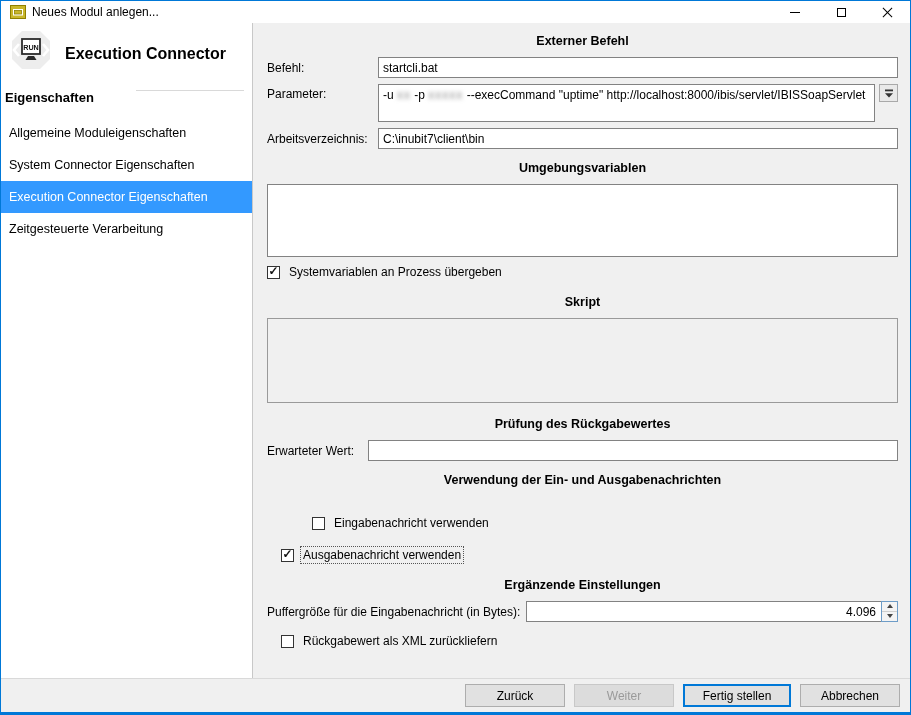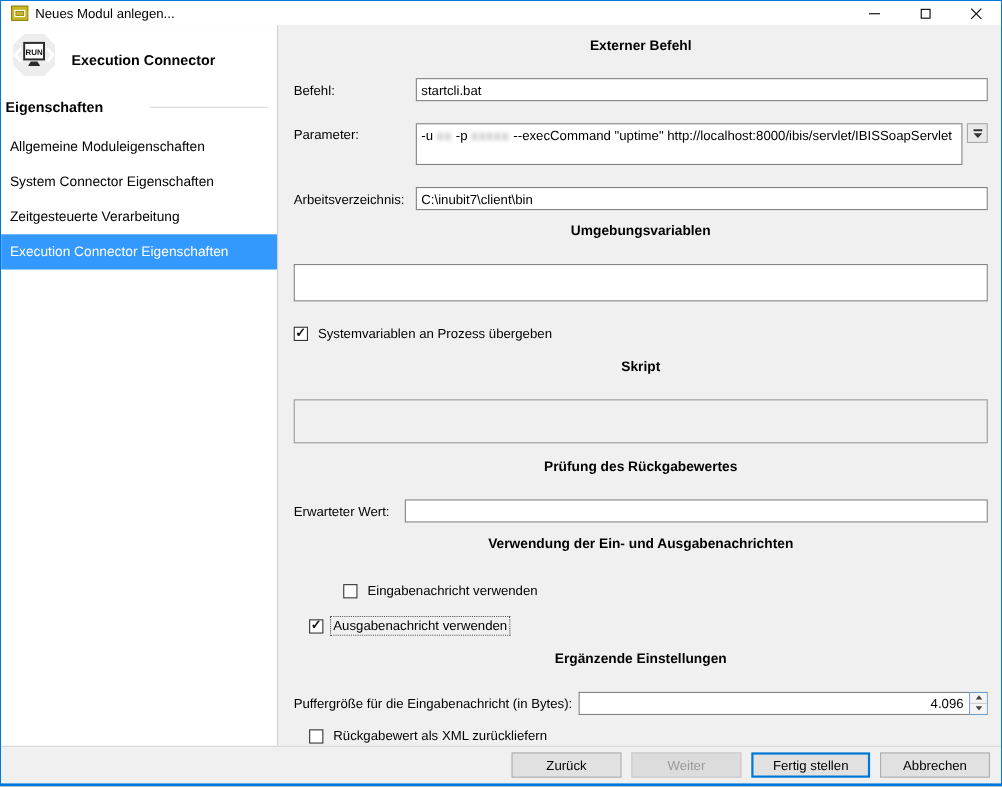--- a/index.html
+++ b/index.html
@@ -31,23 +31,23 @@
   .glyph-close:after{ transform:rotate(-45deg);}
 
   
   .body{ flex:1 1 auto; display:flex; min-height:0;}
 
   .sidebar{
     width:252px; flex:0 0 auto; background:#ffffff;
     border-right:1px solid #c8c8c8; padding-top:5px; overflow:hidden;
   }
   .module-head{ display:flex; align-items:center; padding-left:8px; height:52px;}
-  .module-title{ font-size:13px; font-weight:bold; margin-left:12px; }
-
-  .side-section{ display:flex; align-items:center; padding:10px 8px 2px 4px;gap:35px; }
+  .module-title{ font-size:16px; font-weight:bold; margin-left:12px; }
+
+  .side-section{ display:flex; align-items:flex-start; padding:10px 8px 2px 4px;gap:35px; }
   .side-section .t{ font-size:13px; font-weight:bold; white-space:nowrap;}
   .side-section .rule{ flex:1 1 auto; height:1px; background:#d9d9d9; margin-left:7px;}
 
   .nav{ margin-top:10px; }
   .nav-item{
     font-size:12.5px; color:#000; padding:9px 4px 9px 8px; cursor:default; white-space:nowrap;
   }
   .nav-item.selected{ background:#3399ff; color:#ffffff; }
 
   .main{
@@ -119,21 +119,21 @@
   .btn{
     height:23px; width:100px; margin-left:9px;
     background:#e1e1e1; border:1px solid #adadad;
     font-family:"Liberation Sans", sans-serif; font-size:12px; color:#000;
     display:flex; align-items:center; justify-content:center; cursor:default;
   }
   .btn.default{ width:108px; border:2px solid #0078d7; }
   .btn.disabled{ background:#dcdcdc; border-color:#c8c8c8; color:#9a9a9a; }
 
   
-  .mt4{margin-top:4px;} .mt6{margin-top:20px;} .mt8{margin-top:24px;padding-left:31px;}
+  .mt4{margin-top:4px;} .mt6{margin-top:6px;} .mt8{margin-top:24px;padding-left:31px;}
   .mt10{margin-top:10px;} .mt12{margin-top:12px;} .mt14{margin-top:14px;}
   .indent{ margin-left:14px; }
 </style>
 </head>
 <body>
 
 <div class="window">
 
   <div class="titlebar">
     <span class="app-icon">
@@ -173,22 +173,22 @@
       </div>
 
       <div class="side-section">
         <span class="t">Eigenschaften</span>
         <span class="rule"></span>
       </div>
 
       <div class="nav">
         <div class="nav-item">Allgemeine Moduleigenschaften</div>
         <div class="nav-item">System Connector Eigenschaften</div>
+        <div class="nav-item selected">Execution Connector Eigenschaften</div>
         <div class="nav-item">Zeitgesteuerte Verarbeitung</div>
-        <div class="nav-item selected">Execution Connector Eigenschaften</div>
       </div>
     </div>
 
     <div class="main">
 
       <div class="group-header mt4">
         <span class="t">Externer Befehl</span>
         <span class="rule"></span>
       </div>
 

